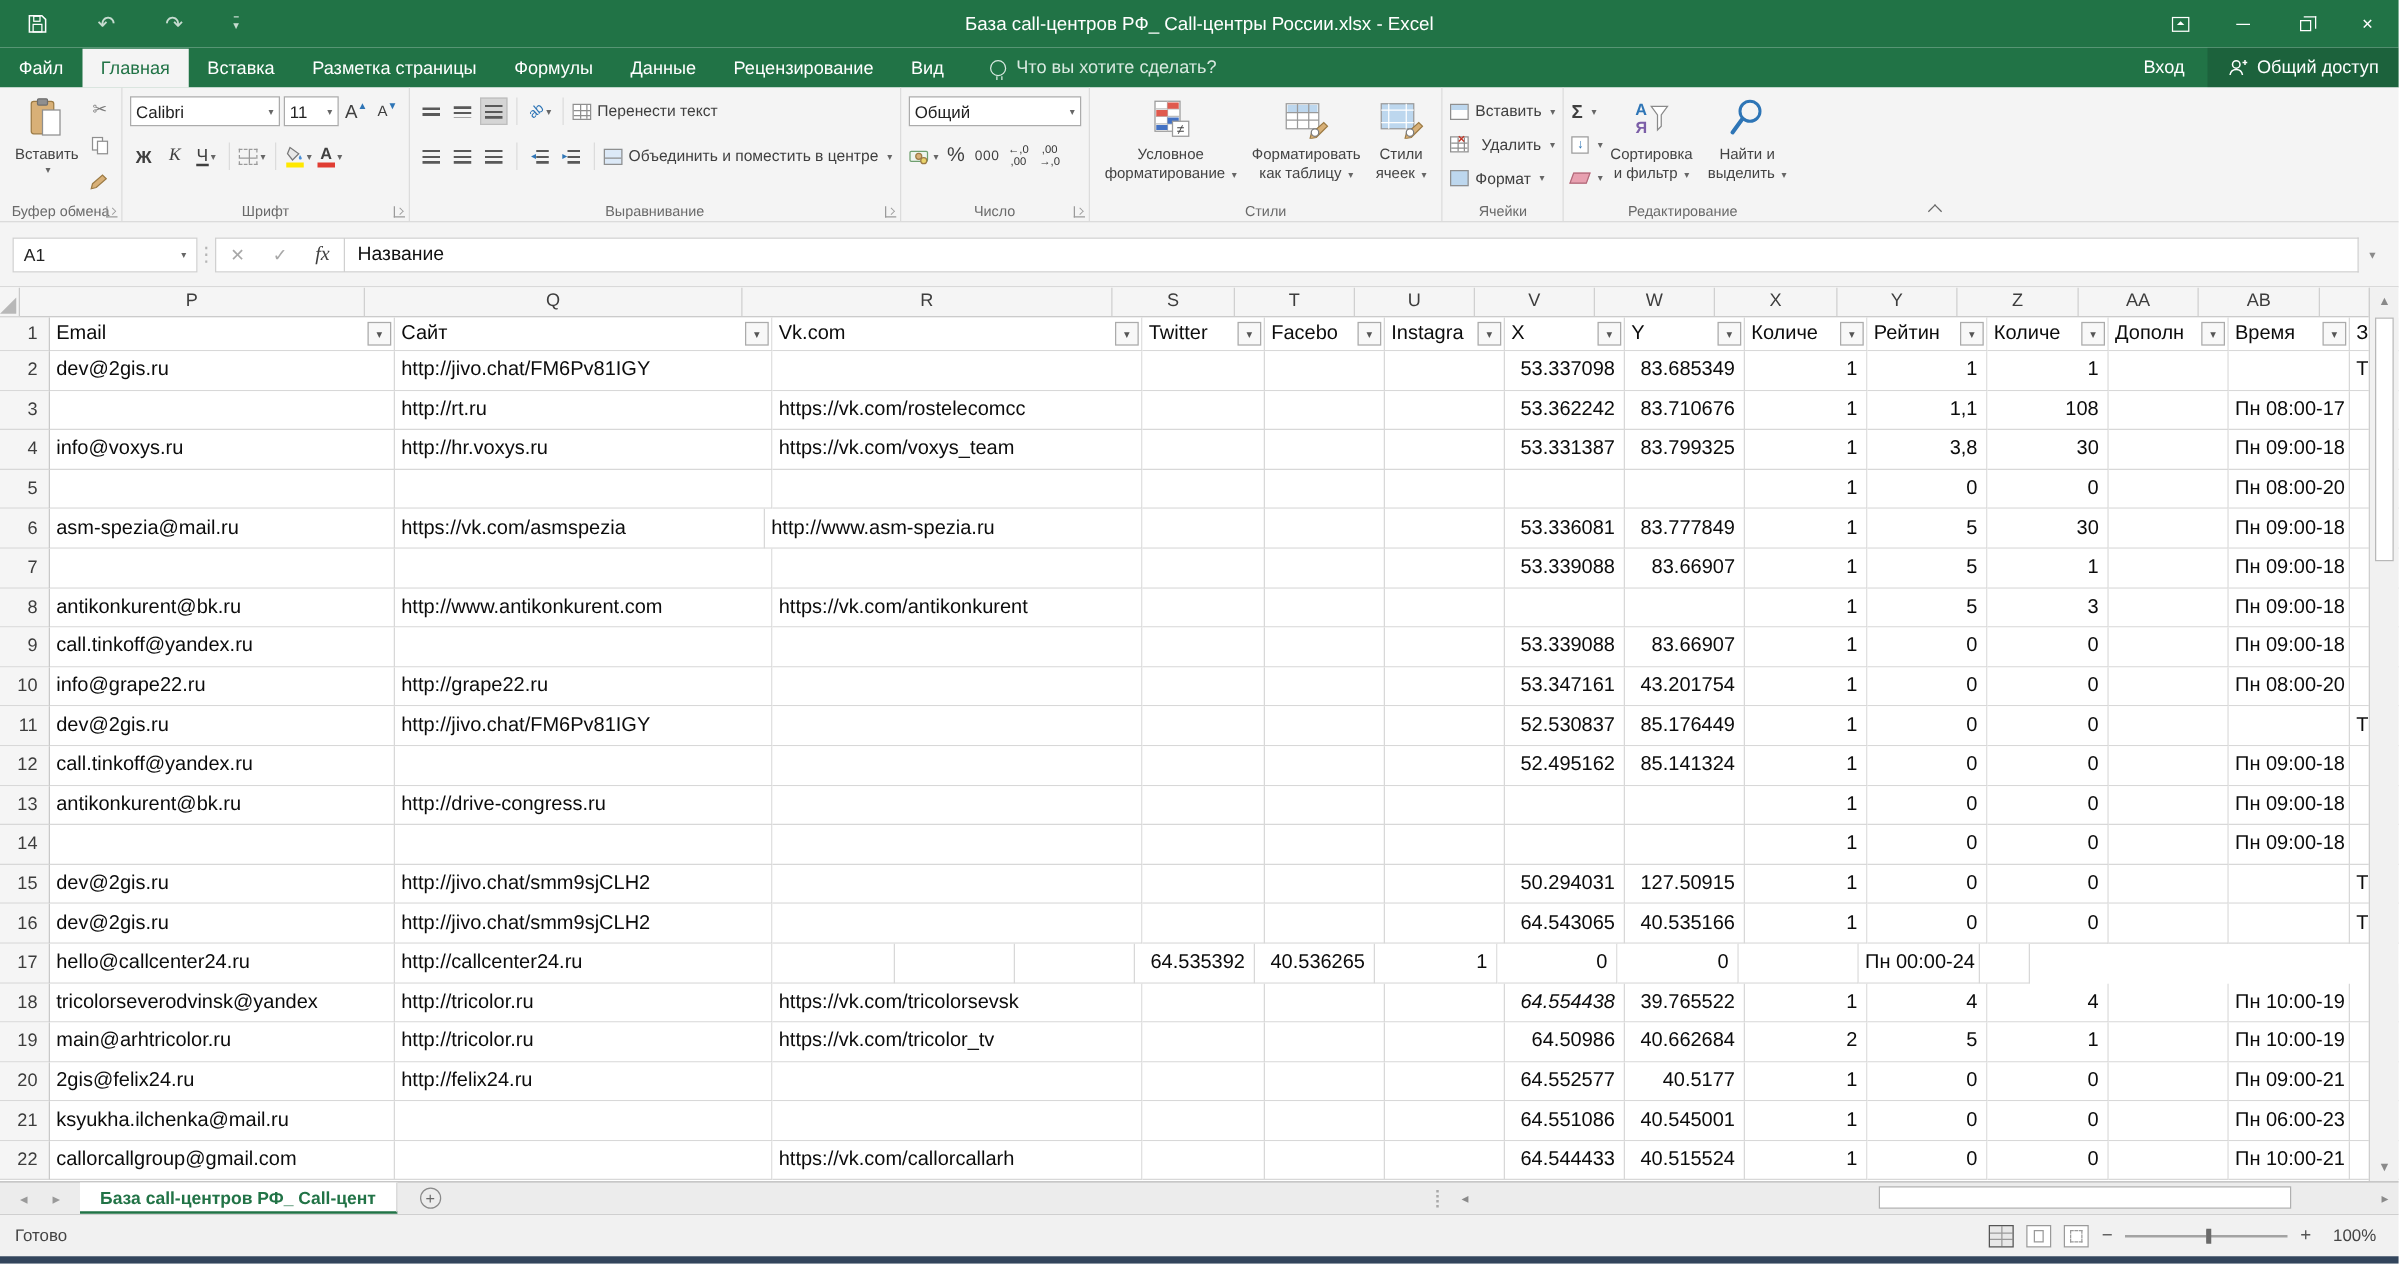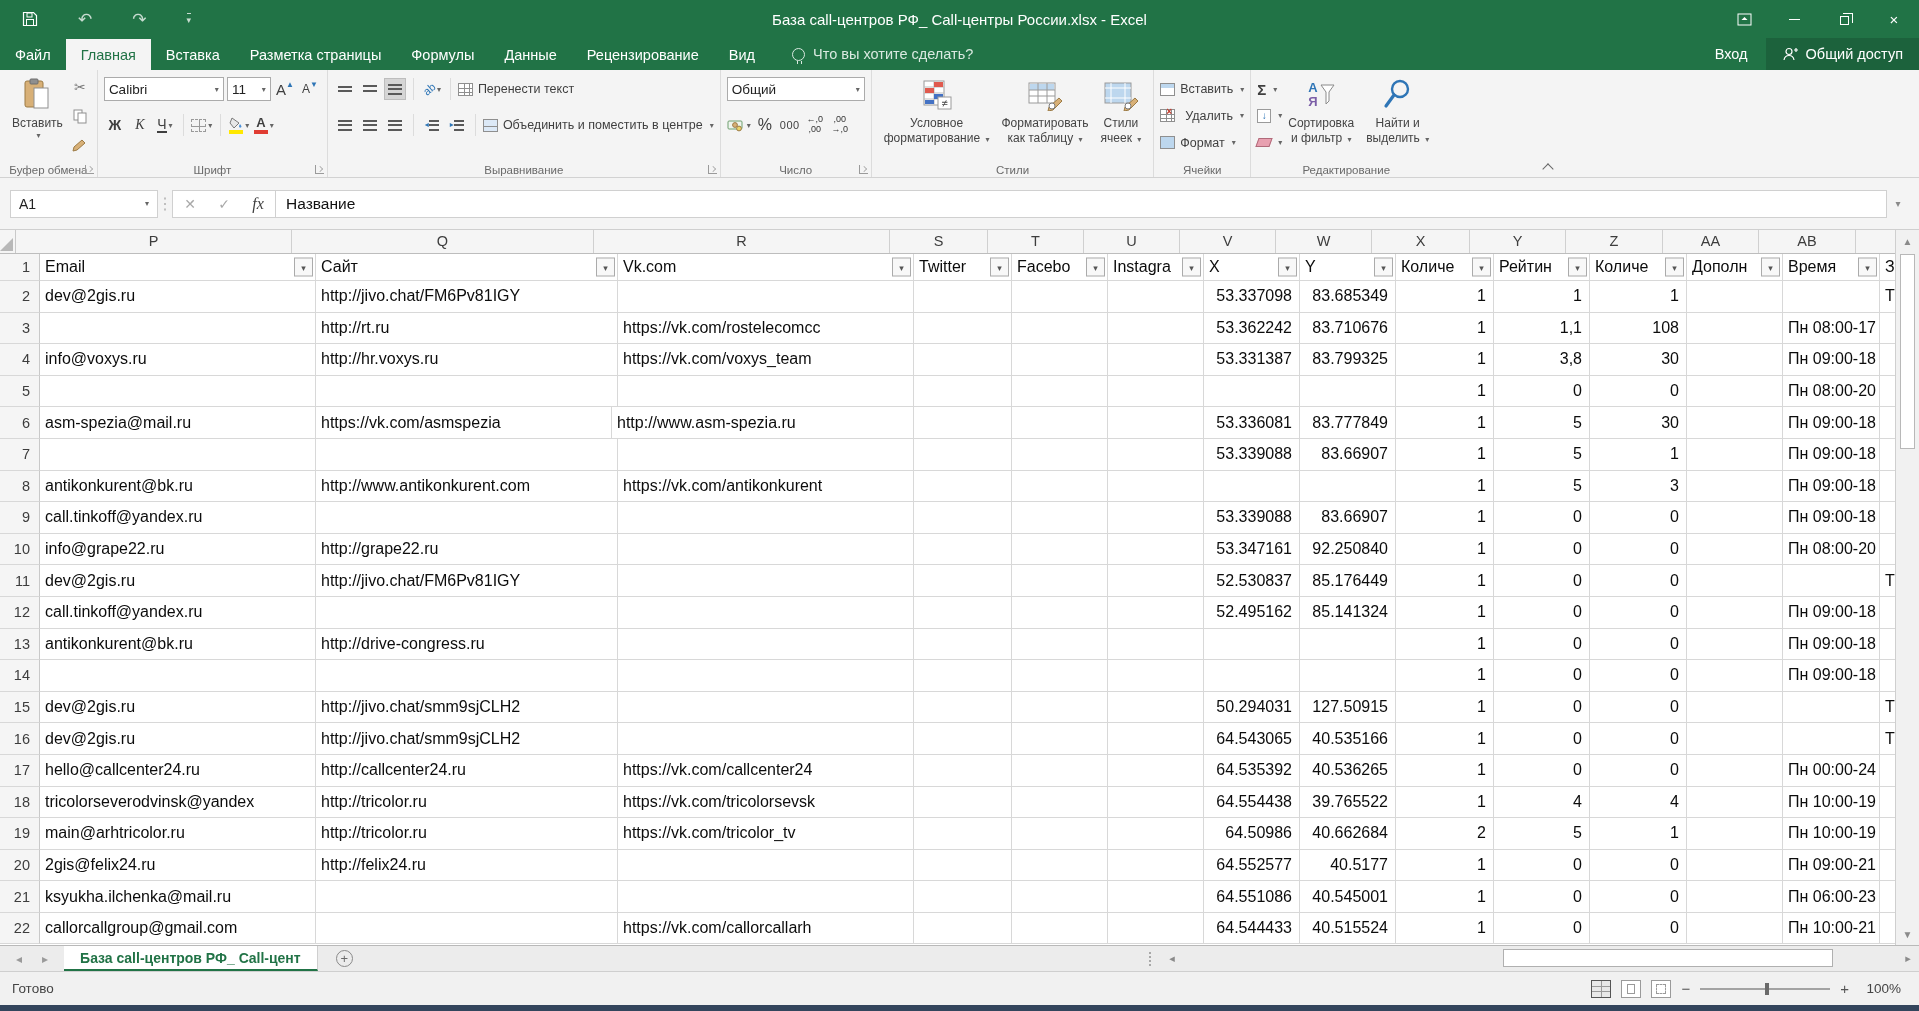--- a/index.html
+++ b/index.html
@@ -930,21 +930,21 @@
         <div class="cell" style="width: 96px;">
           <span></span>
         </div>
         <div class="cell" style="width: 96px;">
           <span></span>
         </div>
         <div class="cell ar" style="width: 96px;">
           <span>53.347161</span>
         </div>
         <div class="cell ar" style="width: 96px;">
-          <span>92.250840</span>
+          <span>43.201754</span>
         </div>
         <div class="cell ar" style="width: 98px;">
           <span>1</span>
         </div>
         <div class="cell ar" style="width: 96px;">
           <span>0</span>
         </div>
         <div class="cell ar" style="width: 97px;">
           <span>0</span>
         </div>
@@ -1229,23 +1229,20 @@
         </div>
       </div>
       <div class="grow">
         <div class="rownum">17</div>
         <div class="cell" style="width: 276px;">
           <span>hello@callcenter24.ru</span>
         </div>
         <div class="cell" style="width: 302px;">
           <span>http://callcenter24.ru</span>
         </div>
-        <div class="cell" style="width: 296px;">
-          <span>https://vk.com/callcenter24</span>
-        </div>
         <div class="cell" style="width: 98px;">
           <span></span>
         </div>
         <div class="cell" style="width: 96px;">
           <span></span>
         </div>
         <div class="cell" style="width: 96px;">
           <span></span>
         </div>
         <div class="cell ar" style="width: 96px;">
@@ -1286,21 +1283,21 @@
         </div>
         <div class="cell" style="width: 98px;">
           <span></span>
         </div>
         <div class="cell" style="width: 96px;">
           <span></span>
         </div>
         <div class="cell" style="width: 96px;">
           <span></span>
         </div>
-        <div class="cell ar" style="width: 96px;">
+        <div class="cell ar" style="width: 96px; font-style: italic;">
           <span>64.554438</span>
         </div>
         <div class="cell ar" style="width: 96px;">
           <span>39.765522</span>
         </div>
         <div class="cell ar" style="width: 98px;">
           <span>1</span>
         </div>
         <div class="cell ar" style="width: 96px;">
           <span>4</span>

